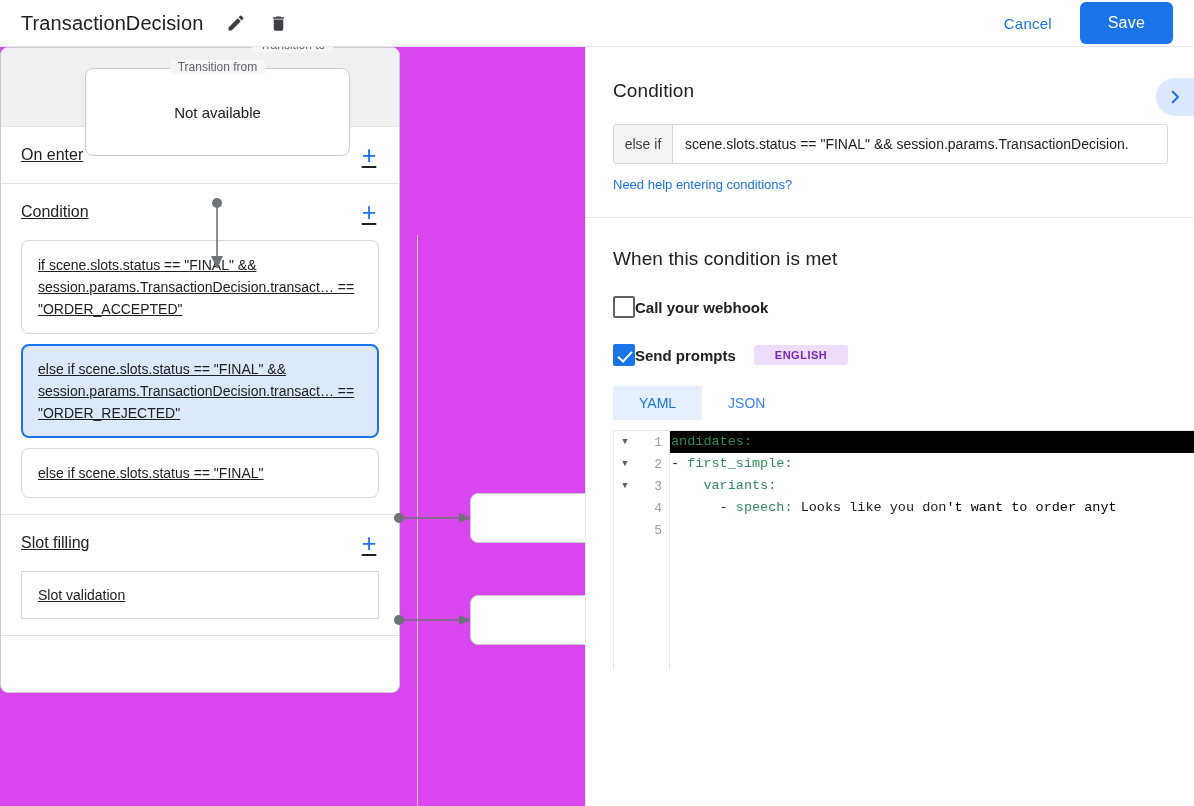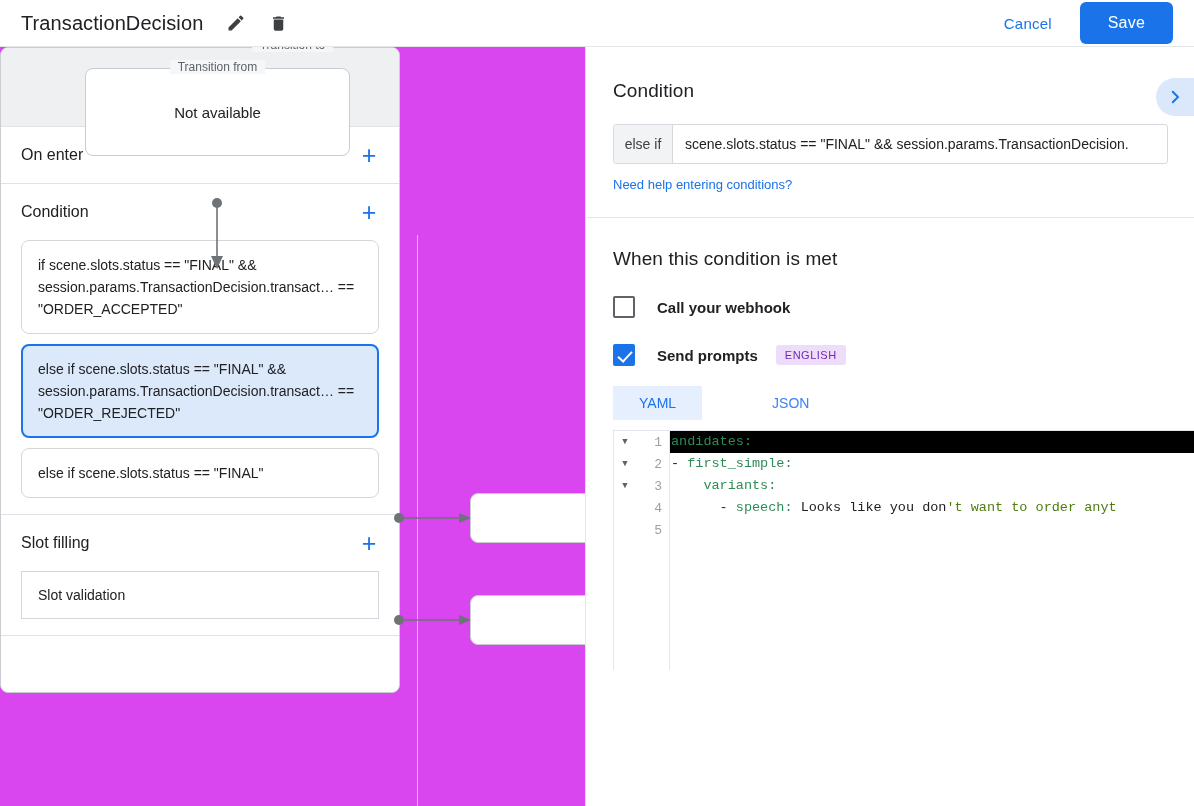--- a/index.html
+++ b/index.html
@@ -65,21 +65,21 @@
     display:flex;align-items:center;justify-content:center;
     font-size:15px;color:#202124;
   }
 
   
   .arrow-wrap{position:absolute;left:199px;top:105px;width:36px;height:120px;}
 
   
   #scene-container{
     left:18px;top:188px;width:400px;min-height:573px;background:#ffffff;
-    border:1px solid #c9ccd1;border-radius:8px;box-sizing:border-box;overflow:hidden;
+    border:1px solid #c9ccd1;border-radius:8px;box-sizing:border-box;overflow:hidden;text-decoration:underline;
   }
   .scene-head{
     background:#eff0f1;padding:20px 0 16px;text-align:center;
     border-bottom:1px solid #e0e2e5;
   }
   .scene-title{font-size:17px;color:#202124;line-height:22px;}
   .scene-sub{font-size:12px;color:#5f6368;margin-top:6px;}
 
   .section{border-bottom:1px solid #e0e2e5;padding:0 20px 0 20px;}
   .section-head{
@@ -159,30 +159,30 @@
   .chk-row{display:flex;align-items:center;margin-top:26px;}
   .chk{
     width:22px;height:22px;box-sizing:border-box;border:2px solid #5f6368;border-radius:2px;
     background:#fff;cursor:pointer;flex:0 0 22px;
   }
   .chk.checked{background:#1a73e8;border-color:#1a73e8;position:relative;}
   .chk.checked:after{
     content:"";position:absolute;left:6px;top:2px;width:6px;height:12px;
     border:solid #fff;border-width:0 2px 2px 0;transform:rotate(43deg);
   }
-  .chk-label{margin-left:22px;font-size:15px;font-weight:bold;color:#202124;}
+  .chk-label{font-size:15px;font-weight:bold;color:#202124;}
   .badge{
-    margin-left:18px;background:#eddcfa;color:#7327b8;font-size:11px;font-weight:normal;
-    letter-spacing:.5px;padding:4px 9px;border-radius:3px;
+    margin-left:18px;background:#eddcfa;color:#7327b8;font-size:11px;font-weight:bold;
+    letter-spacing:.5px;padding:4px 21px;border-radius:3px;
   }
   .helper{
     margin-top:13px;font-size:13.5px;line-height:20px;color:#3c4043;width:560px;
   }
 
-  .tabs{display:flex;margin-top:20px;gap:44px;}
+  .tabs{display:flex;margin-top:20px;}
   .tab{
     padding:0 26px;height:34px;display:flex;align-items:center;justify-content:center;
     font-size:14px;color:#3b82f6;cursor:pointer;
   }
   .tab.active{background:#e5effd;color:#1a73e8;}
 
   
   .editor{
     margin-top:10px;position:relative;width:582px;height:240px;
     border-top:1px solid #e4e6ea;border-left:1px solid #e4e6ea;
@@ -202,21 +202,21 @@
     font-family:"Liberation Mono", monospace;
   }
   .code{
     position:absolute;left:56px;top:0;right:0;height:100%;white-space:pre;
   }
   .c-row{height:22px;line-height:22px;padding-left:1px;}
   .c-row.hl{background:#000000;}
   .k{color:#2e8b57;}
   .p{color:#2e8b57;}
   .s{color:#202124;}
-  .r{color:#4d7c0f;}
+  .r{color:#000000;}
 </style>
 </head>
 <body>
 
 <div class="app">
 
   <div class="topbar">
     <div class="topbar-title">TransactionDecision</div>
 
     <div class="icon-btn" id="edit-btn">

